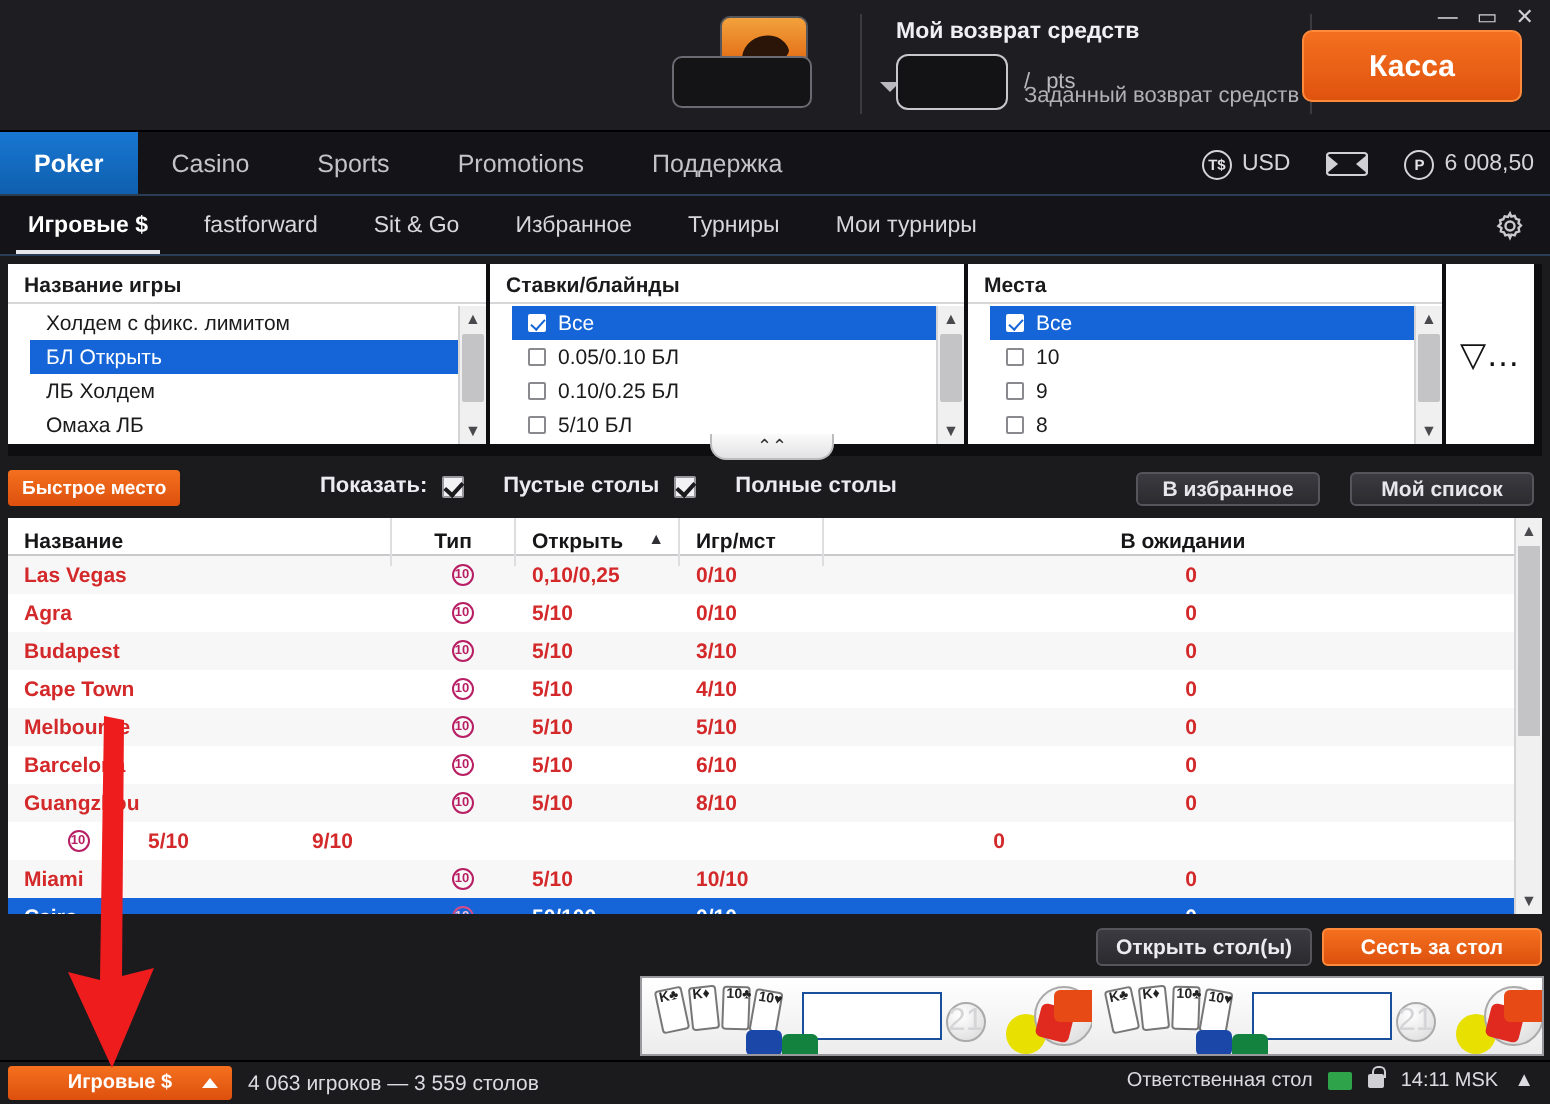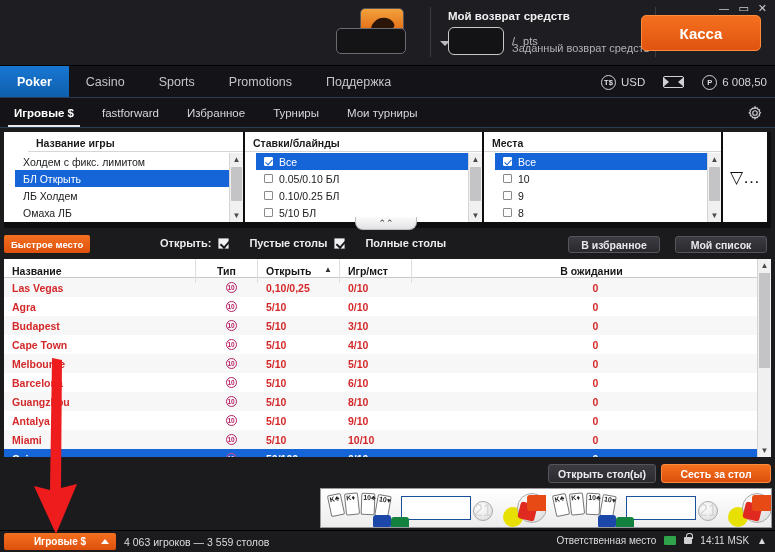--- a/index.html
+++ b/index.html
@@ -47,21 +47,21 @@
 
   .refund { position:absolute; left:448px; top:10px; width:200px; }
   .refund .ttl { font-size:11.5px; font-weight:bold; color:#f0f0f2; }
   .refund-row { display:flex; align-items:center; margin-top:5px; gap:8px; }
   .refund-input { width:56px; height:28px; background:#131316; border:1px solid #c8c8cc;
                   border-radius:6px; }
   .refund-slash { font-size:11px; color:#b9b9bf; }
   .refund-pts { font-size:11px; color:#b9b9bf; }
   .refund-sub { font-size:11px; color:#b0b0b6; position:absolute; left:64px; top:32px; white-space:nowrap;}
 
-  .kassa { position:absolute; right:14px; top:15px; width:120px; height:36px;
+  .kassa { position:absolute; right:14px; top:15px; width:110px; height:36px;
            border-radius:5px; background:linear-gradient(#f4701f,#e0530f);
            color:#fff; font-size:15px; font-weight:bold; display:flex;
            align-items:center; justify-content:center; cursor:pointer;
            border:1px solid #ff8a3c; }
 
   
   .nav { position:absolute; top:66px; left:0; width:775px; height:32px;
          background:#141418; border-bottom:1px solid #2b3c55; display:flex;
          align-items:stretch; }
   .nav-item { padding:0 17px; display:flex; align-items:center; font-size:12.5px;
@@ -88,21 +88,21 @@
               color:#d7d7db; cursor:pointer; position:relative; }
   .sub-item.active { font-weight:bold; color:#fff; }
   .sub-item.active::after { content:""; position:absolute; left:8px; right:8px; bottom:0;
               height:2px; background:#e8e8ec; }
   .gear { position:absolute; right:12px; top:7px; width:16px; height:16px; cursor:pointer; }
 
   
   .filters { position:absolute; top:132px; left:4px; width:767px; height:96px;
              background:#0e0e11; display:flex; gap:2px; }
   .fpanel { background:#fff; position:relative; height:90px; }
-  .fp1 { width:239px;padding-left:24px; }
+  .fp1 { width:239px; }
   .fp2 { width:237px; }
   .fp3 { width:237px; }
   .fphead { height:20px; background:#fff; border-bottom:1px solid #d6d6d8;
             font-size:10.5px; font-weight:bold; color:#1a1a1c; padding:5px 0 0 8px; }
   .flist { position:absolute; top:21px; left:0; right:14px; bottom:0; overflow:hidden;margin-left:11px; }
   .frow { height:17px; display:flex; align-items:center; padding-left:8px;
           font-size:10.5px; color:#1a1a1c; cursor:pointer; }
   .frow.sel { background:#1565d8; color:#fff; }
   .cbx { width:9px; height:9px; border:1px solid #8a8a8e; background:#fff;
          margin-right:6px; border-radius:1px; flex:none; position:relative; }
@@ -274,20 +274,21 @@
     <div class="cur">
       <span class="circ-ic">P</span>
       <span>6 008,50</span>
     </div>
   </div>
 </div>
 
 <div class="subnav">
   <div class="sub-item active">Игровые $</div>
   <div class="sub-item">fastforward</div>
+  <div class="sub-item">Sit &amp; Go</div>
   <div class="sub-item">Избранное</div>
   <div class="sub-item">Турниры</div>
   <div class="sub-item">Мои турниры</div>
   <svg class="gear" viewBox="0 0 24 24">
     <path fill="none" stroke="#c9c9cf" stroke-width="1.8" d="M12 8.6a3.4 3.4 0 100 6.8 3.4 3.4 0 000-6.8zM12 2.6l1 2.3 2.5-.5 1 2.2 2.4.8-.5 2.5 1.8 1.8-1.8 1.8.5 2.5-2.4.8-1 2.2-2.5-.5-1 2.3-1-2.3-2.5.5-1-2.2-2.4-.8.5-2.5L3.3 12l1.8-1.8-.5-2.5 2.4-.8 1-2.2 2.5.5z"></path>
   </svg>
 </div>
 
 <div class="filters">
 
@@ -373,21 +374,21 @@
   </div>
 </div>
 
 <div class="collapse-tab">
   <span>⌃⌃</span>
 </div>
 
 <div class="toolbar">
   <div class="fastseat">Быстрое место</div>
   <div class="show-grp">
-    <span>Открыть:</span>
+    <span>Показать:</span>
     <span class="chk-item">
       <span class="cbd"></span>
       <span>Пустые столы</span>
     </span>
     <span class="chk-item">
       <span class="cbd"></span>
       <span>Полные столы</span>
     </span>
   </div>
   <div class="tb-btn" style="right:115px;">В избранное</div>
@@ -464,21 +465,20 @@
       <div class="trow">
         <div class="td c-name">Guangzhou</div>
         <div class="td c-type">
           <span class="badge10">10</span>
         </div>
         <div class="td c-blind">5/10</div>
         <div class="td c-seats">8/10</div>
         <div class="td c-wait">0</div>
       </div>
       <div class="trow">
-        <div class="td c-name">Antalya</div>
         <div class="td c-type">
           <span class="badge10">10</span>
         </div>
         <div class="td c-blind">5/10</div>
         <div class="td c-seats">9/10</div>
         <div class="td c-wait">0</div>
       </div>
       <div class="trow">
         <div class="td c-name">Miami</div>
         <div class="td c-type">
@@ -544,21 +544,21 @@
 
 </div>
 
 <div class="status">
   <div class="games-btn">
     <span>Игровые $</span>
     <span class="games-caret"></span>
   </div>
   <div class="stat-txt">4 063 игроков  —  3 559 столов</div>
   <div class="stat-right">
-    <span>Ответственная место</span>
+    <span>Ответственная стол</span>
     <span class="mon-ic"></span>
     <span class="lock-ic"></span>
     <span>14:11 MSK</span>
     <span>▲</span>
   </div>
 </div>
 
 <svg class="red-arrow" viewBox="0 0 58 182">
   <path d="M24 0 L34 2 L33 130 L49 126 L28 176 L6 128 L22 132 Z" fill="#ee1c1c"></path>
 </svg>

